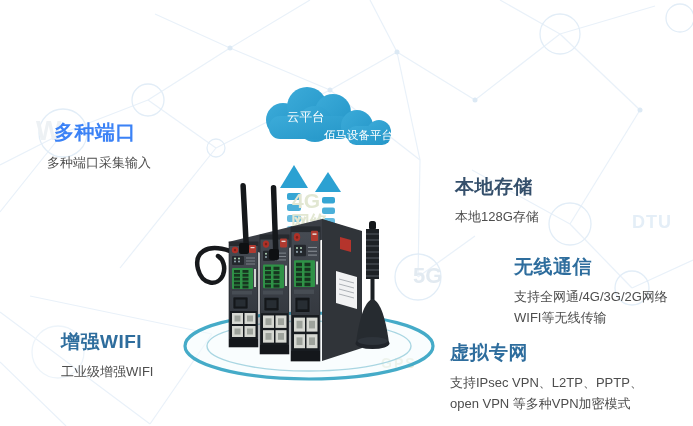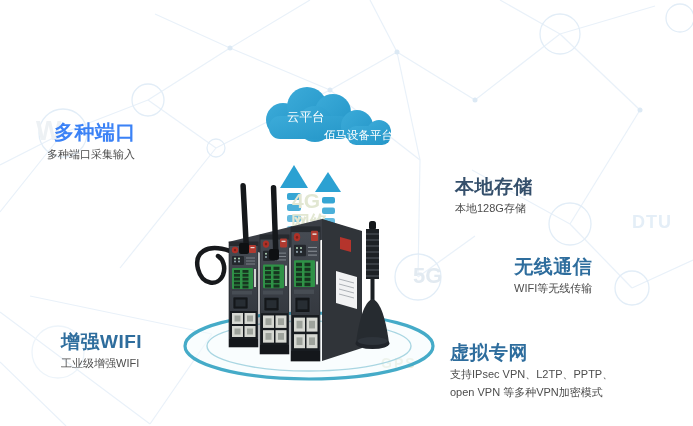--- a/index.html
+++ b/index.html
@@ -17,27 +17,27 @@
   .wm-5g  {left:413px;top:263px;font-size:22px;color:#e2eaf1;}
   .wm-dtu {left:588px;top:212px;font-size:18px;color:#e4eef7;letter-spacing:1px;margin-left:44px;}
   .wm-gps {left:381px;top:355px;font-size:14px;color:#e5e9d8;letter-spacing:2px;}
   
   .cloud-label{position:absolute;color:#ffffff;z-index:6;white-space:nowrap;}
   .cloud-label.primary{left:287px;top:109px;font-size:12.5px;text-align:right;}
   .cloud-label.secondary{left:324px;top:128px;font-size:11.5px;}
   
   .feature{position:absolute;z-index:6;white-space:nowrap;}
   .f-title{font-weight:bold;font-size:19px;color:#2e6d9d;letter-spacing:0.5px;}
-  .f-line{font-size:11px;color:#4d4d4d;line-height:1.6;}
+  .f-line{font-size:13px;color:#4d4d4d;margin-top:7px;line-height:1.6;}
   .feature.multi-port .f-title{font-size:20px;color:#3b82f6;}
   .feature.local-storage .f-title{color:#344f6b;}
   .feature.multi-port{left:47px;top:119px;}
   .feature.multi-port .f-title{margin-left:7px;}
   .feature.local-storage{left:455px;top:174px;}
-  .feature.wireless{left:514px;top:254px;text-align:right;}
+  .feature.wireless{left:514px;top:254px;}
   .feature.enhanced-wifi{left:61px;top:329px;}
   .feature.vpn{left:450px;top:340px;}
 </style>
 </head>
 <body>
 
 <div id="stage">
 
   <svg class="layer" style="left:0;top:0;z-index:0;" width="693" height="426" viewBox="0 0 693 426">
     <g stroke="#e9f1f9" stroke-width="1.2" fill="none">
@@ -252,20 +252,21 @@
   </div>
 
   <div class="feature local-storage">
     <div class="f-title">本地存储</div>
     <div class="f-line">本地128G存储</div>
   </div>
 
   <div class="feature wireless">
     <div class="f-title">无线通信</div>
     <div class="f-line">
+      <div>支持全网通/4G/3G/2G网络</div>
       <div>WIFI等无线传输</div>
     </div>
   </div>
 
   <div class="feature enhanced-wifi">
     <div class="f-title">增强WIFI</div>
     <div class="f-line">工业级增强WIFI</div>
   </div>
 
   <div class="feature vpn">

